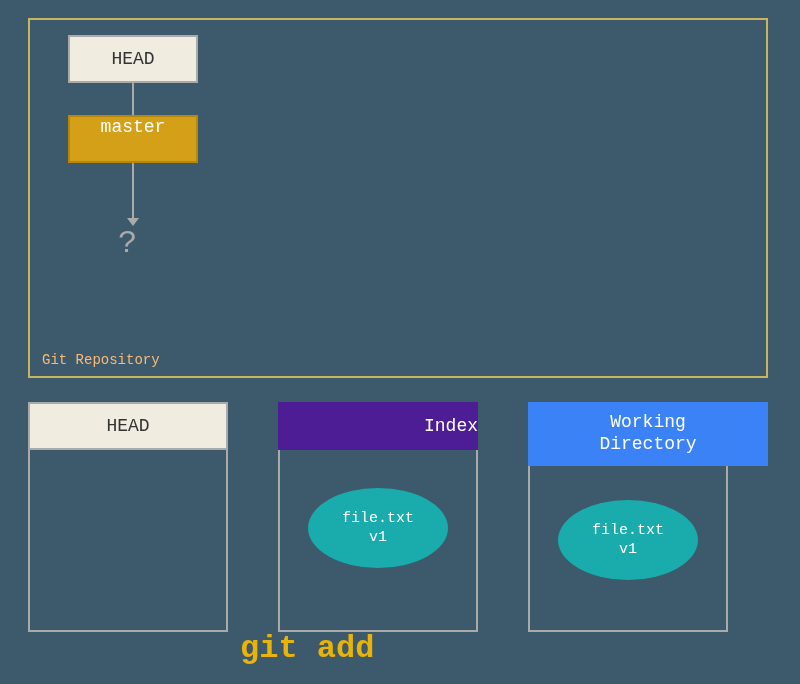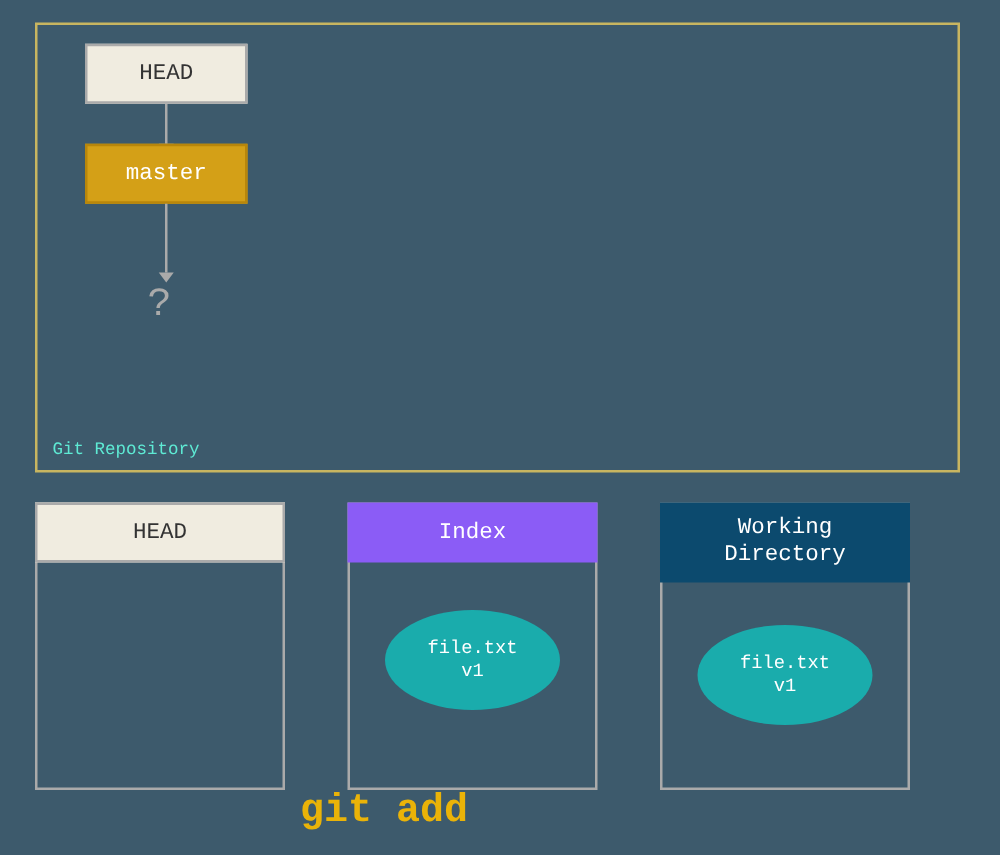--- a/index.html
+++ b/index.html
@@ -21,21 +21,21 @@
       width: 740px;
       height: 360px;
       border: 2px solid #c8b560;
       background: transparent;
     }
 
     .git-repo-label {
       position: absolute;
       bottom: 8px;
       left: 12px;
-      color: #5eead4;
+      color: #fdba74;
       font-size: 14px;
       font-family: 'Courier New', Courier, monospace;
     }
 
     
     .head-box-top {
       position: absolute;
       top: 35px;
       left: 68px;
       width: 130px;
@@ -56,21 +56,20 @@
     
     .master-box {
       position: absolute;
       top: 115px;
       left: 68px;
       width: 130px;
       height: 48px;
       background: #d4a017;
       border: 2px solid #b8860b;
       display: flex;
-      align-items: center;
       justify-content: center;
     }
 
     .master-box span {
       font-size: 18px;
       color: #fff;
       font-family: 'Courier New', Courier, monospace;
     }
 
     
@@ -165,24 +164,24 @@
       border: 2px solid #aaa;
       background: transparent;
     }
 
     .index-box-header {
       position: absolute;
       top: 402px;
       left: 278px;
       width: 200px;
       height: 48px;
-      background: #8b5cf6;
-      display: flex;
-      align-items: center;
-      justify-content: center;
+      background: #4c1d95;
+      display: flex;
+      align-items: center;
+      justify-content: flex-end;
     }
 
     .index-box-header span {
       font-size: 18px;
       color: #fff;
       font-family: 'Courier New', Courier, monospace;
     }
 
     
     .wd-box-outer {
@@ -192,23 +191,23 @@
       width: 200px;
       height: 230px;
       border: 2px solid #aaa;
       background: transparent;
     }
 
     .wd-box-header {
       position: absolute;
       top: 402px;
       left: 528px;
-      width: 200px;
+      width: 240px;
       height: 64px;
-      background: #0c4a6e;
+      background: #3b82f6;
       display: flex;
       align-items: center;
       justify-content: center;
       text-align: center;
     }
 
     .wd-box-header span {
       font-size: 18px;
       color: #fff;
       font-family: 'Courier New', Courier, monospace;

